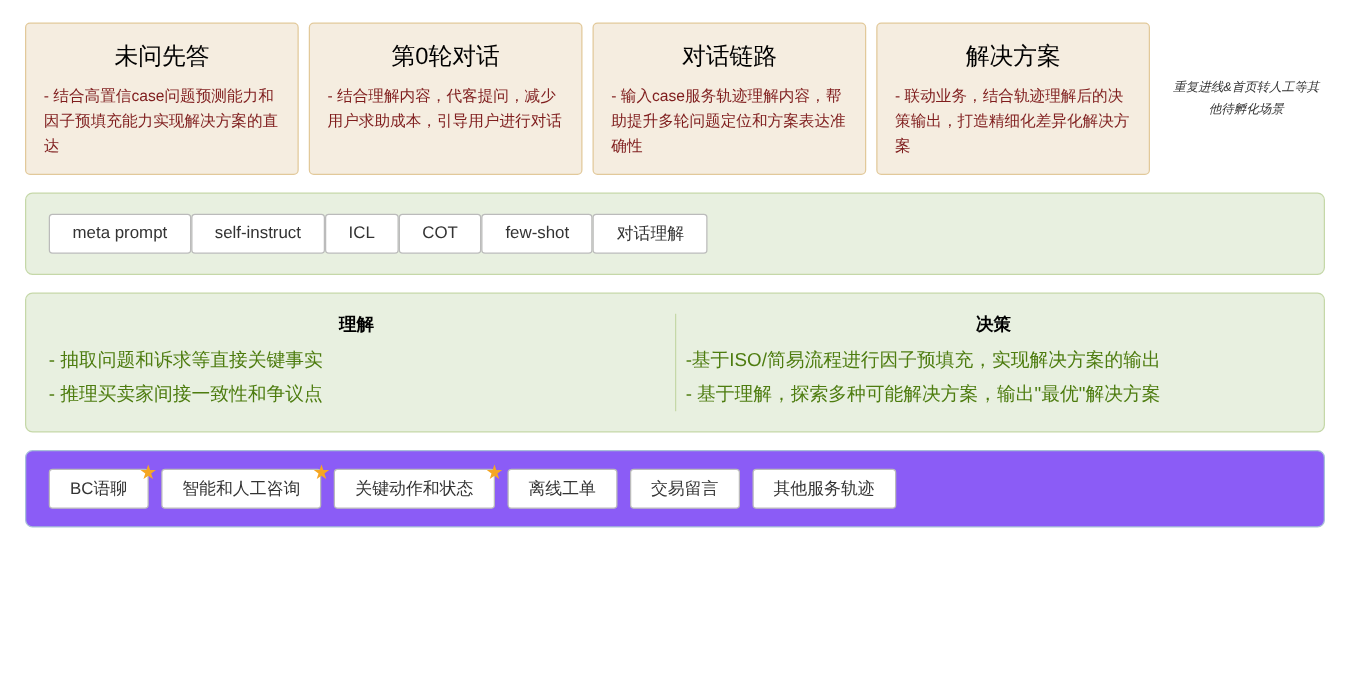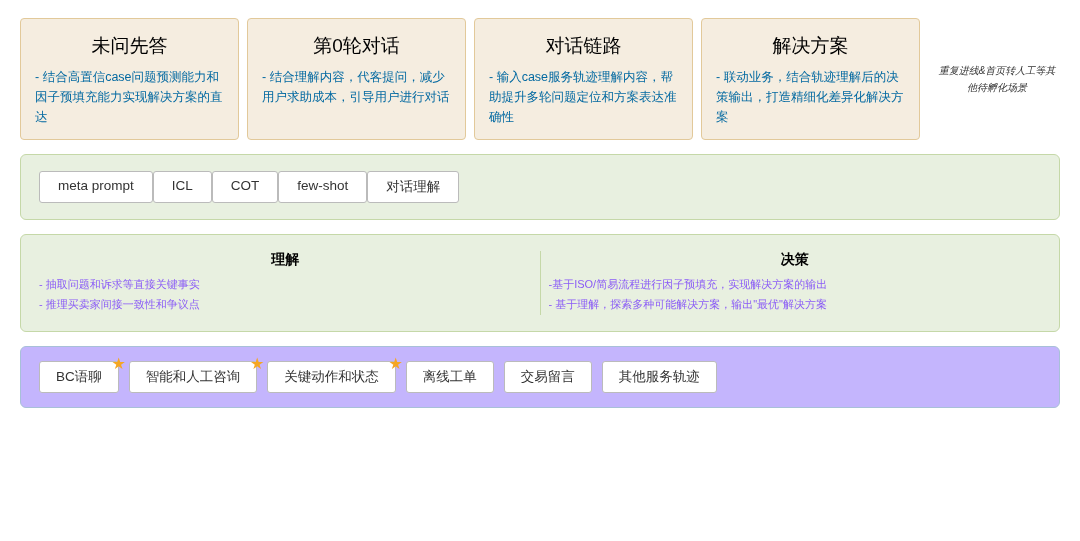--- a/index.html
+++ b/index.html
@@ -32,21 +32,21 @@
       text-align: center;
       line-height: 1.6;
     }
     .beige-box .title {
       font-weight: normal;
       font-size: 19px;
       margin-bottom: 6px;
     }
     .beige-box .desc {
       font-size: 12.5px;
-      color: #0369a1;
+      color: #7f1d1d;
       text-align: left;
     }
     .side-note {
       width: 140px;
       display: flex;
       align-items: center;
       justify-content: center;
       padding-left: 14px;
       font-size: 10px;
       color: #333;
@@ -90,33 +90,33 @@
     .understand-block {
       flex: 1;
     }
     .understand-block .block-title {
       font-weight: bold;
       font-size: 14px;
       margin-bottom: 6px;
       text-align: center;
     }
     .understand-block .block-desc {
-      font-size: 11px;
-      color: #8b5cf6;
+      font-size: 15px;
+      color: #4d7c0f;
       line-height: 1.8;
     }
     .divider-v {
       width: 1px;
       background: #c5d8a8;
       margin: 0 4px;
     }
 
     
     .bottom-section {
-      background: #c4b5fd;
+      background: #8b5cf6;
       border: 1px solid #a8c0d8;
       border-radius: 6px;
       padding: 14px 18px;
       display: flex;
       gap: 10px;
       flex-wrap: wrap;
       align-items: center;
     }
     .bottom-tag {
       background: #fff;
@@ -156,20 +156,21 @@
       <div class="title">解决方案</div>
       <div class="desc">- 联动业务，结合轨迹理解后的决策输出，打造精细化差异化解决方案</div>
     </div>
   </div>
   <div class="side-note">重复进线&amp;首页转人工等其他待孵化场景</div>
 </div>
 
 <div class="middle-section">
   <div class="prompt-tags">
     <div class="tag-box">meta prompt</div>
+    <div class="tag-box">self-instruct</div>
     <div class="tag-box">ICL</div>
     <div class="tag-box">COT</div>
     <div class="tag-box">few-shot</div>
     <div class="tag-box">对话理解</div>
   </div>
 </div>
 
 <div class="understand-row">
   <div class="understand-block">
     <div class="block-title">理解</div>

